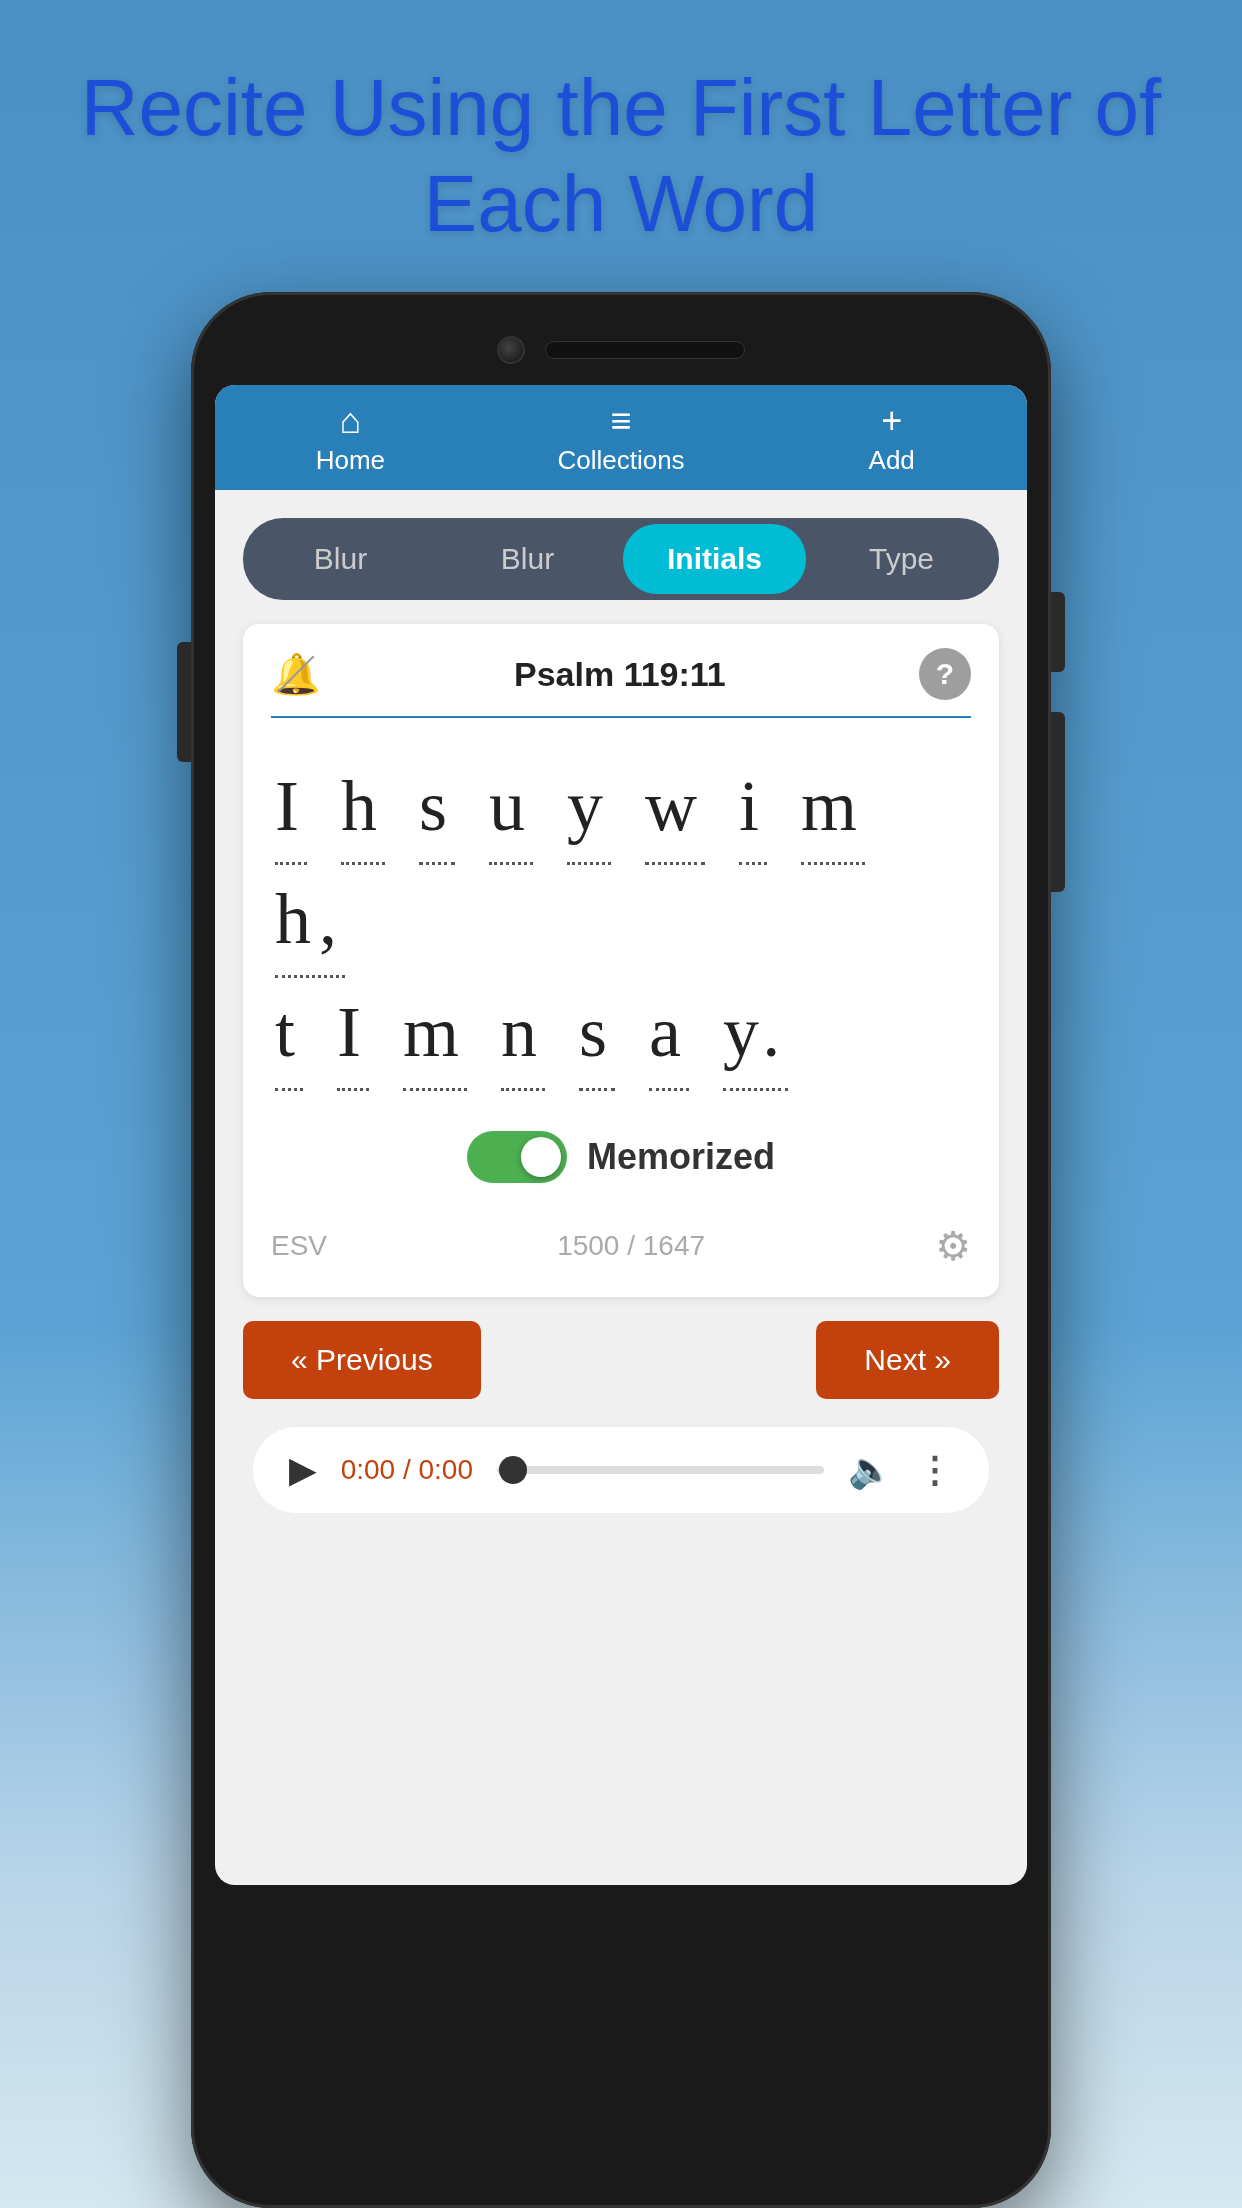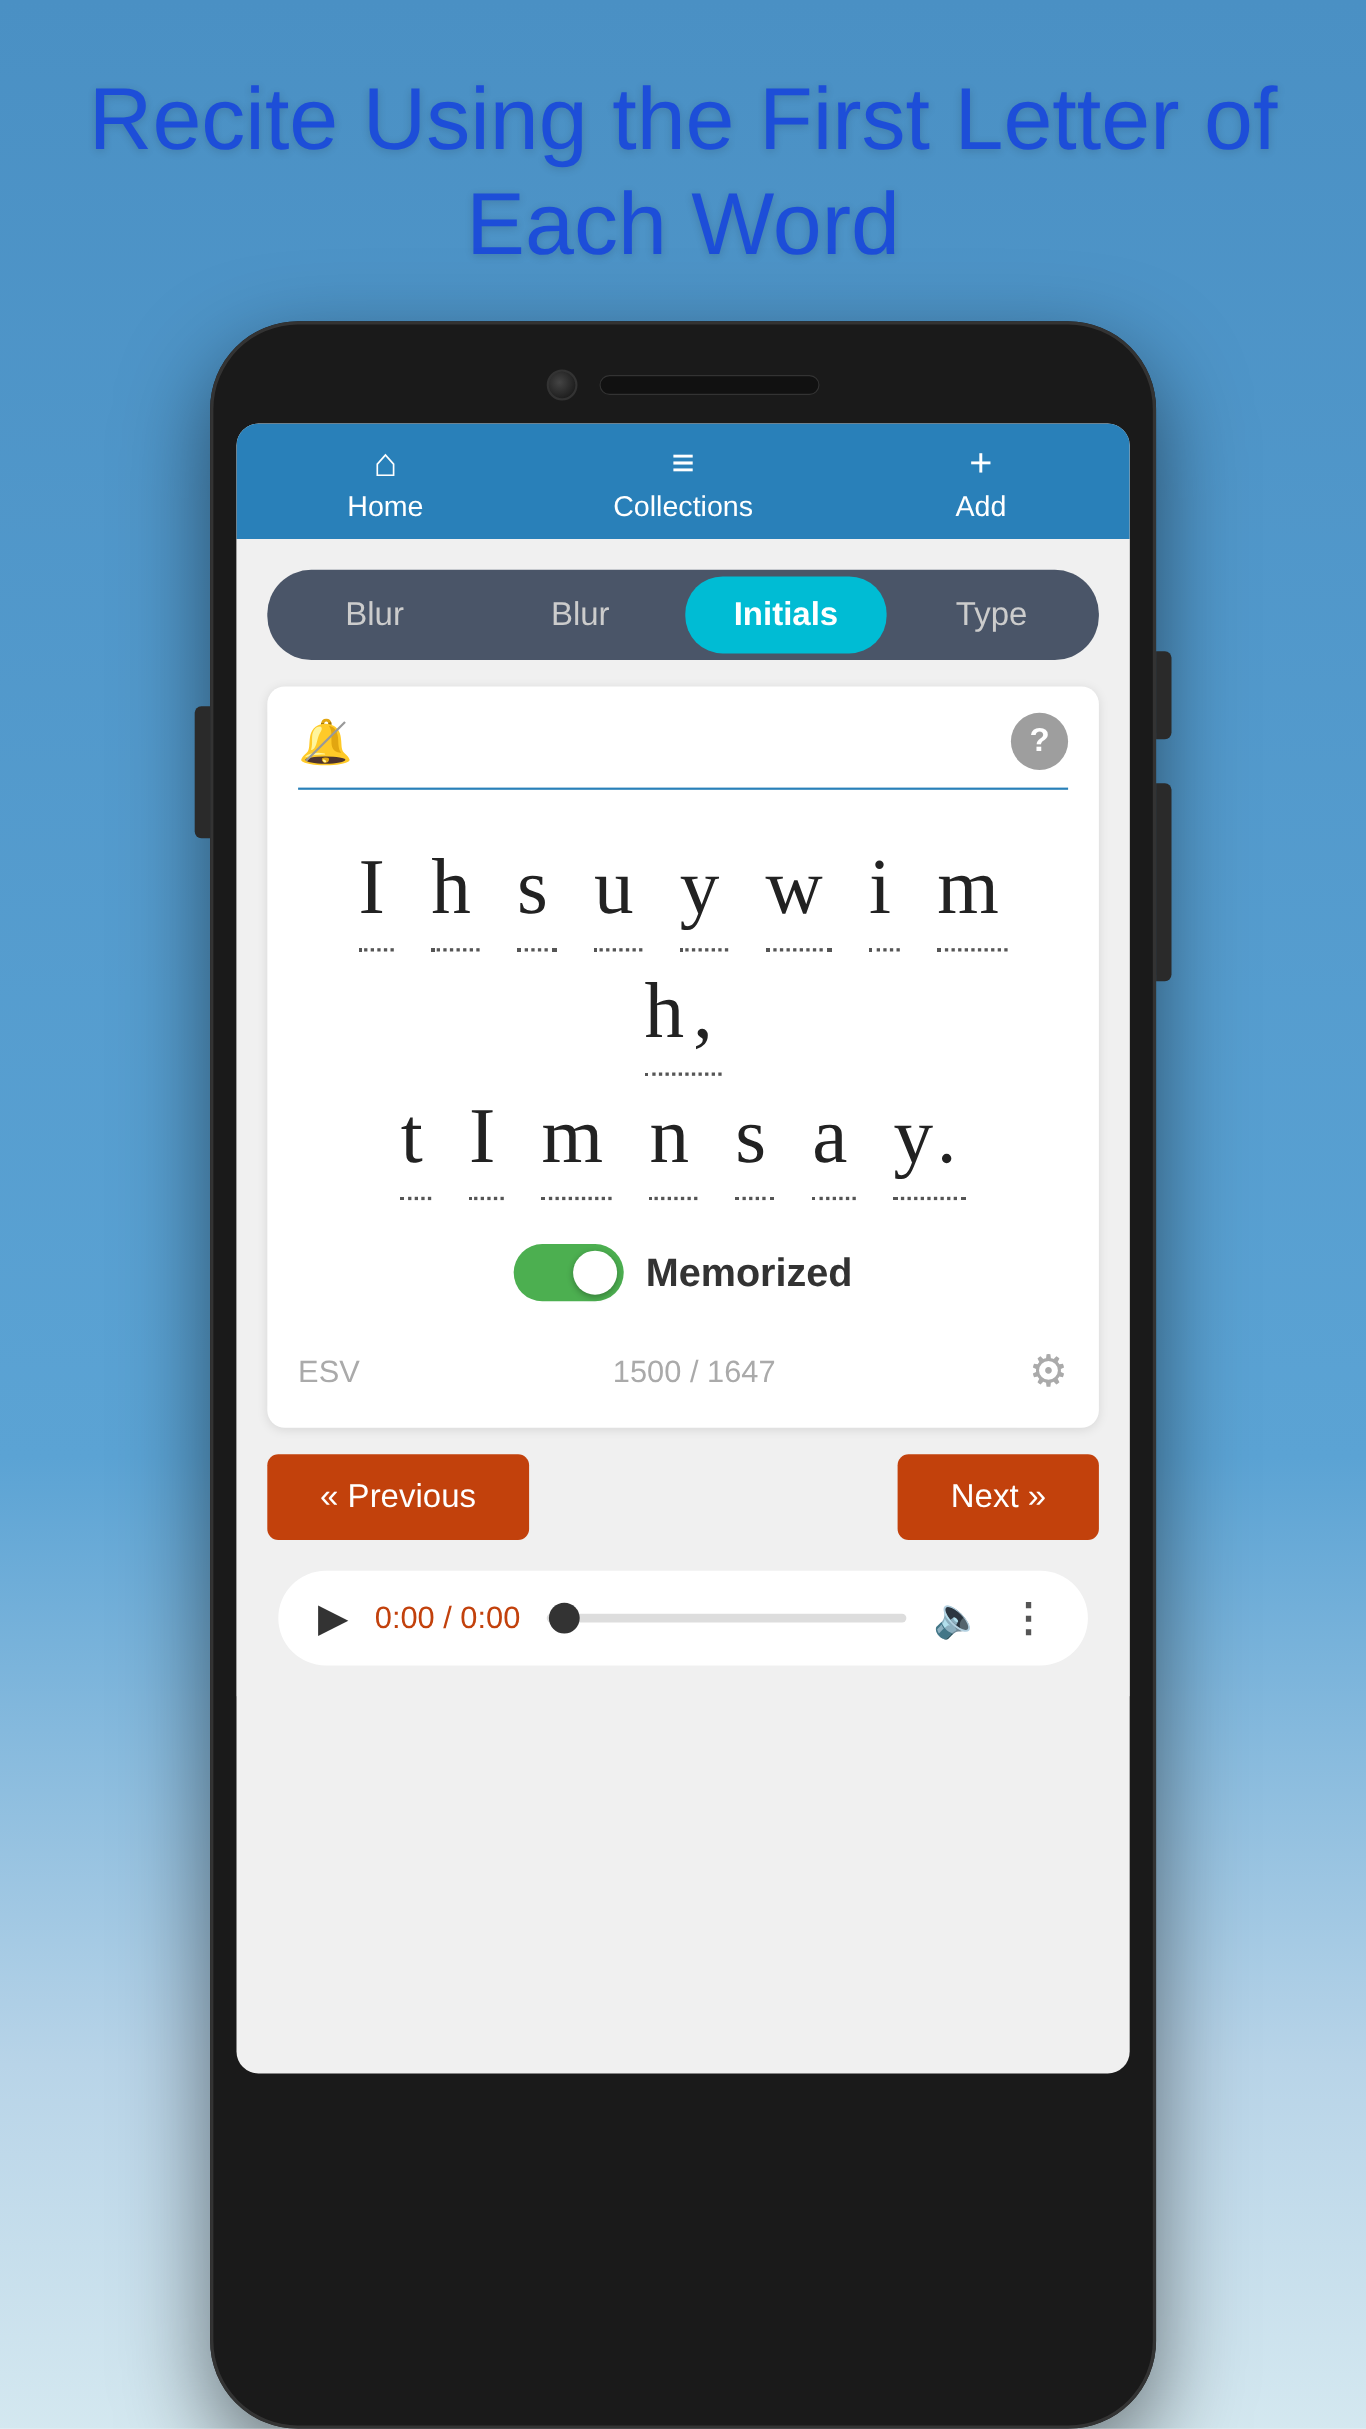--- a/index.html
+++ b/index.html
@@ -189,21 +189,21 @@
       display: flex;
       align-items: center;
       justify-content: center;
       cursor: pointer;
       font-weight: 700;
     }
 
     
     .initials-display {
       padding: 10px 0 20px;
-      text-align: center;
+      text-align: left;
     }
 
     .initials-line {
       font-size: 72px;
       color: #222;
       line-height: 1.5;
       letter-spacing: 8px;
       font-family: Georgia, 'Times New Roman', serif;
     }
 
@@ -419,20 +419,21 @@
           <div class="mode-tab">Blur</div>
           <div class="mode-tab">Blur</div>
           <div class="mode-tab active">Initials</div>
           <div class="mode-tab">Type</div>
         </div>
 
         <div class="verse-card">
 
           <div class="verse-header">
             <div class="bell-icon">🔔</div>
+            <div class="verse-title">Psalm 119:11</div>
             <div class="help-btn">?</div>
           </div>
 
           <div class="initials-display">
             <div class="initials-line">
               <span class="initial-letter">I</span>
               <span class="initial-letter">h</span>
               <span class="initial-letter">s</span>
               <span class="initial-letter">u</span>
               <span class="initial-letter">y</span>

